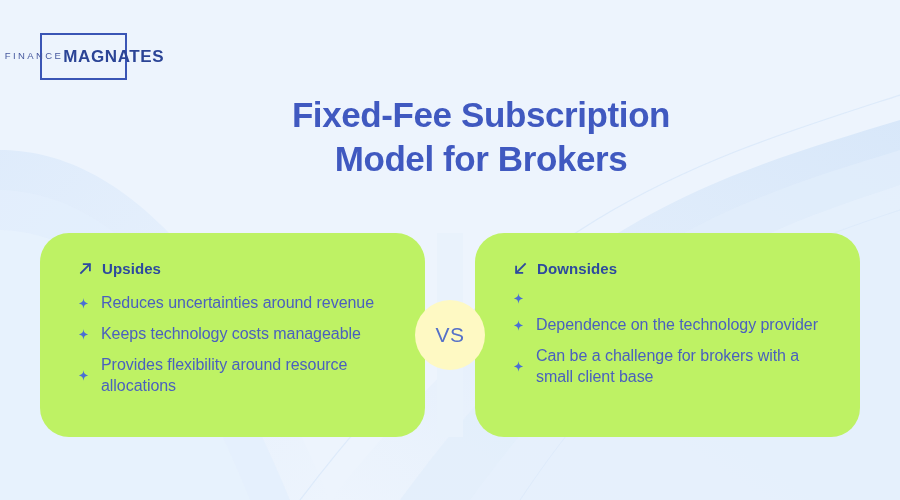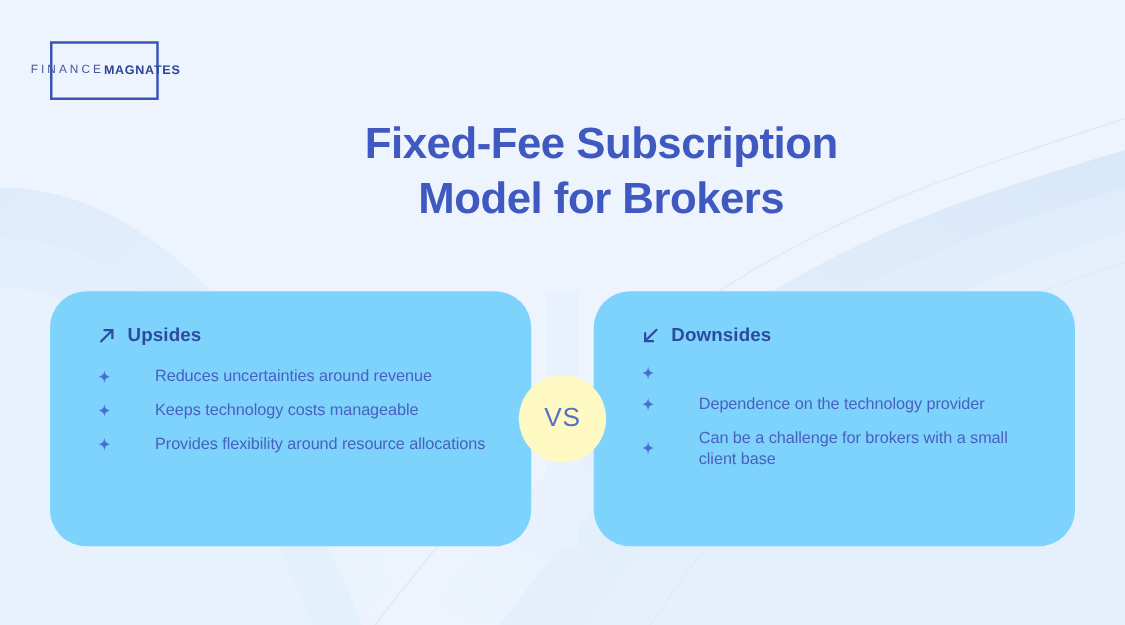--- a/index.html
+++ b/index.html
@@ -38,21 +38,21 @@
   }
   #logo .logo-top {
     font-size:9.5px;
     letter-spacing:2.4px;
     color:#46589E;
     font-weight:400;
     line-height:1.15;
     padding-left:2px;
   }
   #logo .logo-bottom {
-    font-size:10px;
+    font-size:17px;
     letter-spacing:0.6px;
     color:#2B4496;
     font-weight:700;
     line-height:1.15;
     margin-top:1px;
   }
 
   
   #title {
     position:absolute;
@@ -66,21 +66,21 @@
     letter-spacing:-0.4px;
     margin-left:31px;
   }
   #title .tline { display:block; }
 
   
   .card {
     position:absolute;
     top:233px;
     height:204px;
-    background:#7dd3fc;
+    background:#bef264;
     border-radius:29px;
     padding:27px 26px 0 38px;
   }
   #card-upsides   { left:40px;  width:385px; }
   #card-downsides { left:475px; width:385px; padding-left:38px; }
 
   .card-head {
     display:flex;
     align-items:center;
     gap:9px;
@@ -105,25 +105,24 @@
   }
   .bullet-list li:last-child { margin-bottom:0; }
 
   .spark {
     flex:0 0 auto;
     width:11px; height:11px;
     margin-top:1px;
   }
   .bullet-text {
     color:#4A60BE;
-    font-size:13px;
+    font-size:16px;
     font-weight:500;
     line-height:1.32;
     letter-spacing:-0.05px;
-    margin-left:23px;
   }
 
   
   #vs-badge {
     position:absolute;
     left:415px; top:300px;
     width:70px; height:70px;
     border-radius:50%;
     background:#fef9c3;
     display:flex;

